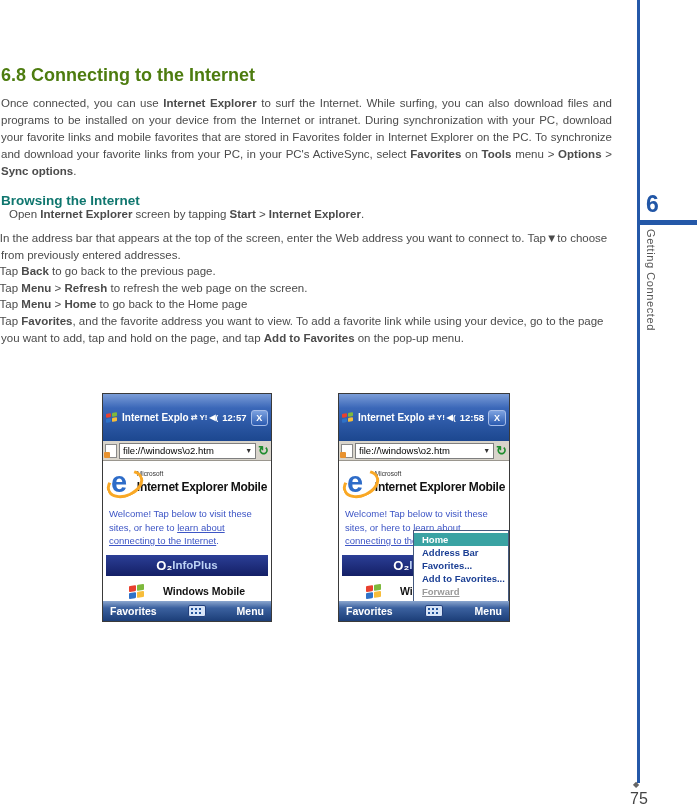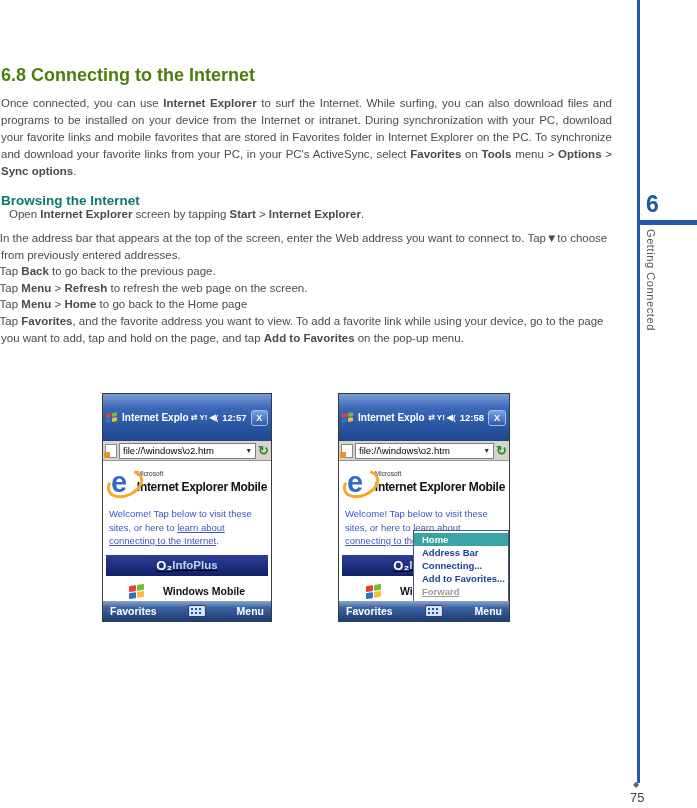--- a/index.html
+++ b/index.html
@@ -16,21 +16,21 @@
   .step{text-indent:-14px;}
 
   
   .vline{position:absolute;left:637px;top:0;width:3px;height:783px;background:#2458a8;}
   .ch-num{position:absolute;left:646px;top:191px;font-size:23px;font-weight:bold;color:#2156a6;}
   .hbar{position:absolute;left:637px;top:220px;width:60px;height:5px;background:#2458a8;}
   .ch-title{position:absolute;left:645px;top:229px;writing-mode:vertical-rl;font-size:11px;color:#555;letter-spacing:.6px;}
 
   
   .f-diamond{position:absolute;left:633px;top:780px;font-size:8px;color:#666;}
-  .f-pnum{position:absolute;left:630px;top:790px;font-size:13px;color:#444;text-align:right;}
+  .f-pnum{position:absolute;left:630px;top:790px;font-size:16px;color:#444;text-align:right;}
 
   
   .phone{position:absolute;top:393px;height:229px;border:1px solid #3a3a3a;background:#fff;box-sizing:border-box;display:flex;flex-direction:column;}
   .p-titlebar{height:21px;flex:0 0 21px;background:linear-gradient(180deg,#7b9dd8 0%,#3a67b8 30%,#1c478f 100%);display:flex;align-items:center;padding:13px 3px;color:#fff;gap:2px;}
   .winflag{display:inline-grid;grid-template-columns:5px 5px;grid-auto-rows:4px;gap:1px;transform:skewY(-8deg);}
   .winflag i{display:block;border-radius:1px;}
   .winflag-lg{grid-template-columns:7px 7px;grid-auto-rows:6px;}
   .p-title{font-size:10px;font-weight:bold;margin-left:3px;white-space:nowrap;}
   .tb-icons{margin-left:auto;display:flex;align-items:center;gap:2px;font-size:8px;font-weight:bold;}
   .p-time{font-size:9.5px;font-weight:bold;margin:0 2px;}
@@ -41,21 +41,21 @@
   .addr-input{flex:1;background:#fff;border:1px solid #7f7f7f;height:14px;font-size:9.5px;display:flex;align-items:center;padding:0 3px;color:#000;white-space:nowrap;overflow:hidden;}
   .addr-drop{margin-left:auto;font-size:7px;color:#333;}
   .go-btn{color:#1e8c2e;font-size:13px;font-weight:bold;line-height:1;}
   .p-content{flex:1;position:relative;background:#fff;overflow:hidden;}
   .logo-row{display:flex;align-items:center;gap:8px;padding:7px 4px 0 8px;}
   .ie-e{position:relative;font-size:29px;line-height:1;font-weight:bold;color:#2e6cc8;width:30px;}
   .ie-e::after{content:"";position:absolute;left:-5px;top:3px;width:32px;height:20px;border:3px solid #f9a825;border-top-color:transparent;border-radius:50%;transform:rotate(-24deg);}
   .ms{display:block;font-size:6.5px;color:#333;}
   .ie-t{font-size:12px;font-weight:bold;color:#111;letter-spacing:-.3px;white-space:nowrap;}
   .welcome{font-size:9.5px;color:#3d55c5;margin:10px 6px 7px 6px;line-height:13.5px;}
-  .o2bar{height:21px;background:linear-gradient(180deg,#2b3f96,#141f66);margin:2px 3px;display:flex;align-items:center;justify-content:center;gap:0;text-decoration:underline;}
+  .o2bar{height:21px;background:linear-gradient(180deg,#2b3f96,#141f66);margin:2px 3px;display:flex;align-items:center;justify-content:center;gap:0;}
   .o2b{color:#fff;font-weight:bold;font-size:13px;}
   .o2n{color:#bcd2f5;font-weight:bold;font-size:11.5px;}
   .wm-row{display:flex;align-items:center;justify-content:center;gap:19px;margin-top:9px;}
   .wm-text{font-size:10.5px;font-weight:bold;color:#111;white-space:nowrap;}
   .p-bottombar{height:20px;flex:0 0 20px;margin-top:auto;background:linear-gradient(180deg,#8ba6cf 0%,#3b619f 35%,#1c3e78 100%);display:flex;align-items:center;color:#fff;font-size:10.5px;font-weight:bold;padding:0 7px;}
   .kbd-icon{margin:0 auto;width:16px;height:10px;background:#d7e4f7;border:1px solid #23407c;border-radius:2px;position:relative;}
   .kbd-icon::after{content:"";position:absolute;left:2px;top:2px;width:2px;height:2px;background:#23549c;box-shadow:4px 0 #23549c,8px 0 #23549c,0 4px #23549c,4px 4px #23549c,8px 4px #23549c;}
 
   
   .menu{position:absolute;left:74px;top:69px;width:96px;background:#fff;border:1px solid #44597e;box-sizing:border-box;padding:2px 0;z-index:5;}
@@ -182,21 +182,21 @@
       <span class="wm-text">Windows Mobile</span>
     </div>
     <div class="menu" id="popup-menu">
         <div class="menu-item selected">
           <span>Home</span>
         </div>
         <div class="menu-item">
           <span>Address Bar</span>
         </div>
         <div class="menu-item">
-          <span>Connecting...</span>
+          <span>Favorites...</span>
         </div>
         <div class="menu-item">
           <span>Add to Favorites...</span>
         </div>
         <div class="menu-item disabled">
           <span>Forward</span>
         </div>
         <div class="menu-item">
           <span>Refresh</span>
         </div>

